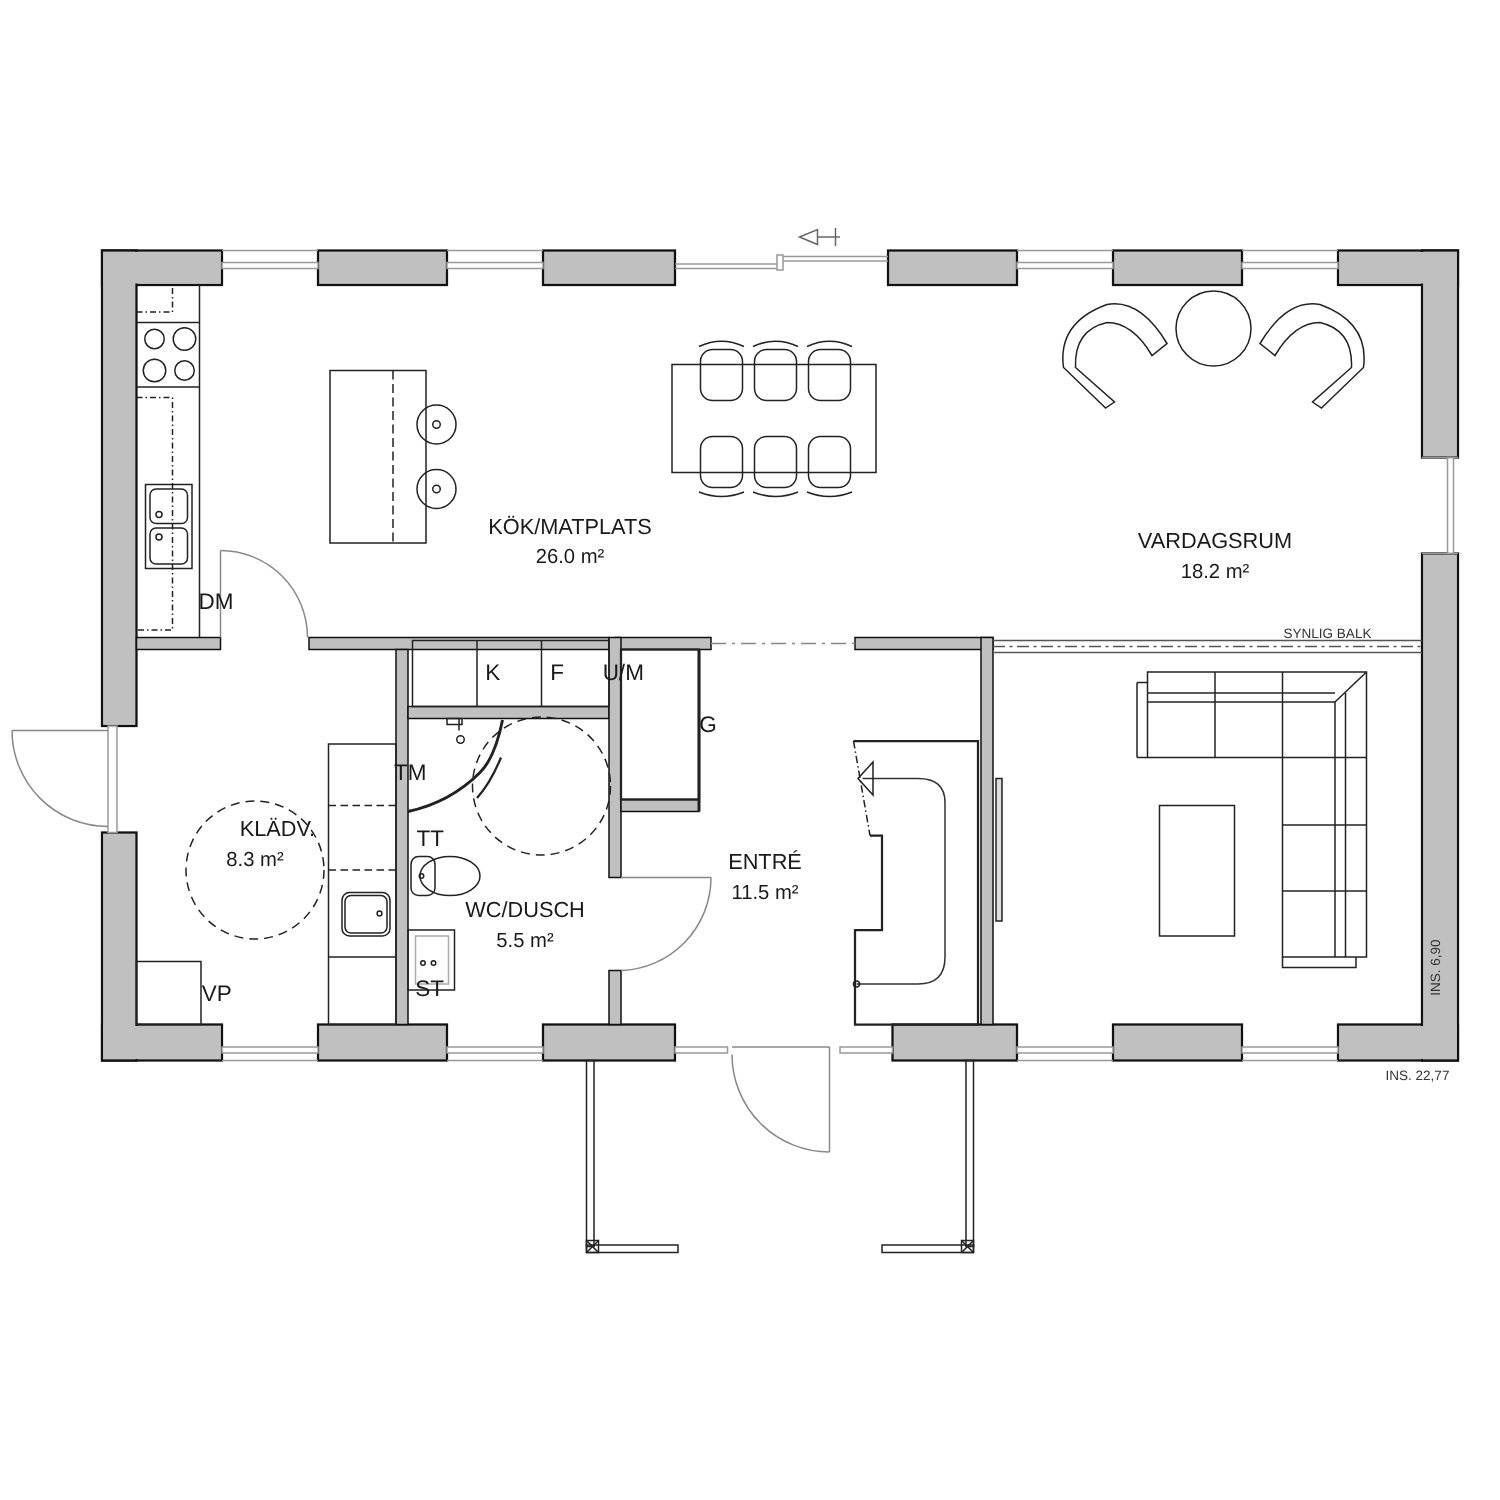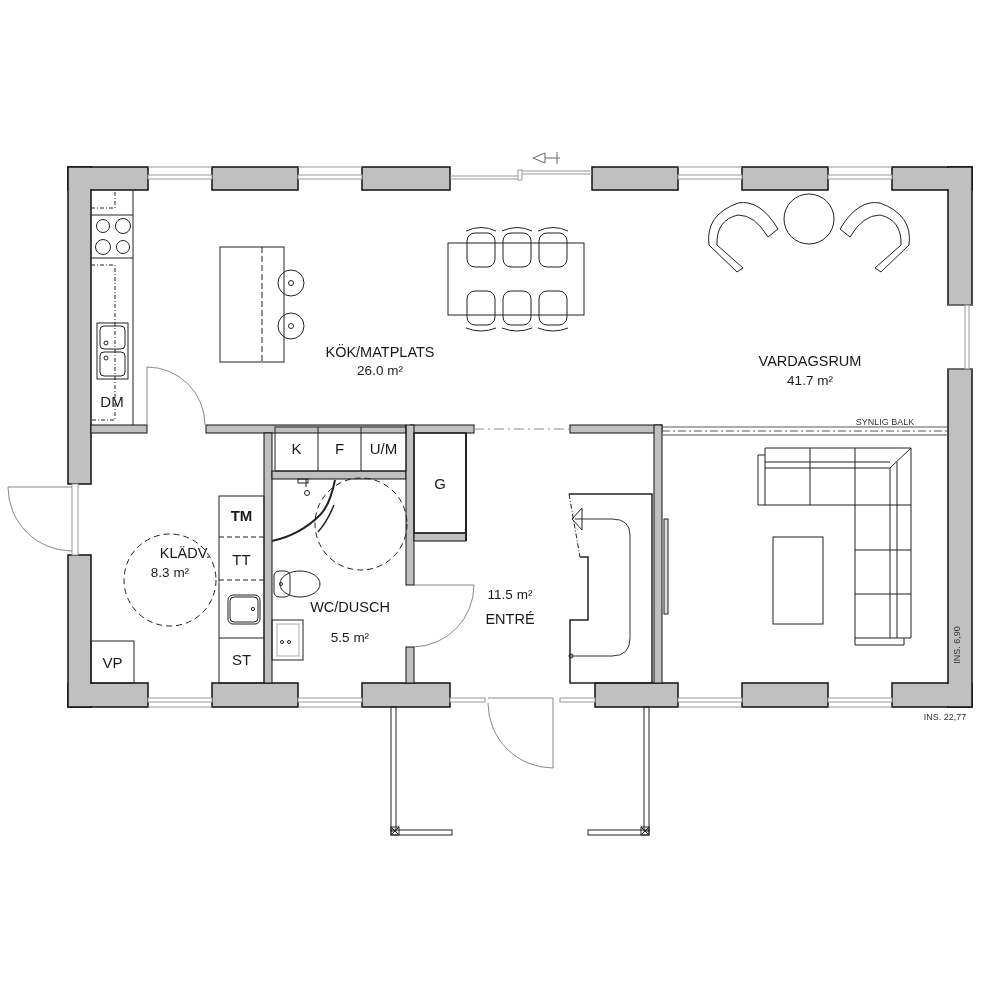--- a/index.html
+++ b/index.html
@@ -1,21 +1,21 @@
 <!DOCTYPE html>
 <html><head>
 <meta charset="utf-8">
 <style>
   html, body { margin: 0; padding: 0; background: #ffffff; }
   body { width: 1000px; height: 1000px; position: relative; overflow: hidden; font-family: "Liberation Sans", sans-serif; }
   #plan { position: absolute; left: 0; top: 15px; width: 872px; height: 1000px; }
   .lbl { position: absolute; color: #1a1a1a; text-align: center; white-space: nowrap; font-family: "Liberation Sans", sans-serif; }
   .room-name { font-size: 14.5px; }
   .room-area { font-size: 13.5px; }
-  .fix { font-size: 15px; }
+  .fix { font-size: 15px; padding-left: 32px; }
   .small { font-size: 9px; color: #333; }
 </style>
 </head>
 <body>
 
 <div id="plan">
 <svg width="1000" height="1000" viewBox="0 0 1000 1000" xmlns="http://www.w3.org/2000/svg">
   <g fill="none" stroke="#222" stroke-width="1">
 
     <g fill="#c0c0c0" stroke="#111" stroke-width="1.5">
@@ -263,39 +263,39 @@
       <path d="M641 812 L649 820 M649 812 L641 820"></path>
     </g>
   </g>
 </svg>
 
 
 <div class="lbl room-name" style="left:300px; top:329px; width:160px;">KÖK/MATPLATS</div>
 <div class="lbl room-area" style="left:300px; top:348px; width:160px;">26.0 m²</div>
 
 <div class="lbl room-name" style="left:730px; top:338px; width:160px;">VARDAGSRUM</div>
-<div class="lbl room-area" style="left:730px; top:358px; width:160px;">41.7 m²</div>
+<div class="lbl room-area" style="left:730px; top:358px; width:160px;">18.2 m²</div>
 
 <div class="lbl room-name" style="left:130px; top:530px; width:80px;text-align:right;">KLÄDV.</div>
 <div class="lbl room-area" style="left:130px; top:550px; width:80px;">8.3 m²</div>
 
 <div class="lbl room-name" style="left:290px; top:584px; width:120px;">WC/DUSCH</div>
-<div class="lbl room-area" style="left:290px; top:604px; width:120px;margin-top:11px;">5.5 m²</div>
-
-<div class="lbl room-name" style="left:470px; top:552px; width:80px;margin-top:44px;">ENTRÉ</div>
+<div class="lbl room-area" style="left:290px; top:604px; width:120px;">5.5 m²</div>
+
+<div class="lbl room-name" style="left:470px; top:552px; width:80px;">ENTRÉ</div>
 <div class="lbl room-area" style="left:470px; top:572px; width:80px;">11.5 m²</div>
 
 
 <div class="lbl fix" style="left:91px; top:378px; width:42px;">DM</div>
 <div class="lbl fix" style="left:275px; top:425px; width:43px;">K</div>
 <div class="lbl fix" style="left:318px; top:425px; width:43px;">F</div>
 <div class="lbl fix" style="left:361px; top:425px; width:45px;">U/M</div>
 <div class="lbl fix" style="left:420px; top:460px; width:40px;">G</div>
-<div class="lbl fix" style="left:219px; top:492px; width:45px;font-weight:bold;">TM</div>
-<div class="lbl fix" style="left:219px; top:536px; width:45px;">TT</div>
-<div class="lbl fix" style="left:219px; top:636px; width:45px;">ST</div>
+<div class="lbl fix" style="left:219px; top:492px; width:45px;">TM</div>
+<div class="lbl fix" style="left:219px; top:536px; width:45px;text-align:right;">TT</div>
+<div class="lbl fix" style="left:219px; top:636px; width:45px;text-align:right;">ST</div>
 <div class="lbl fix" style="left:91px; top:639px; width:43px;">VP</div>
 
 
 <div class="lbl small" style="left:840px; top:402px; width:90px;">SYNLIG BALK</div>
 <div class="lbl small" style="left:915px; top:697px; width:60px;">INS. 22,77</div>
 <div class="lbl small" style="left:952px; top:660px; width:60px; transform: rotate(-90deg); transform-origin: left top;">INS. 6,90</div>
 </div>
 
 </body></html>

